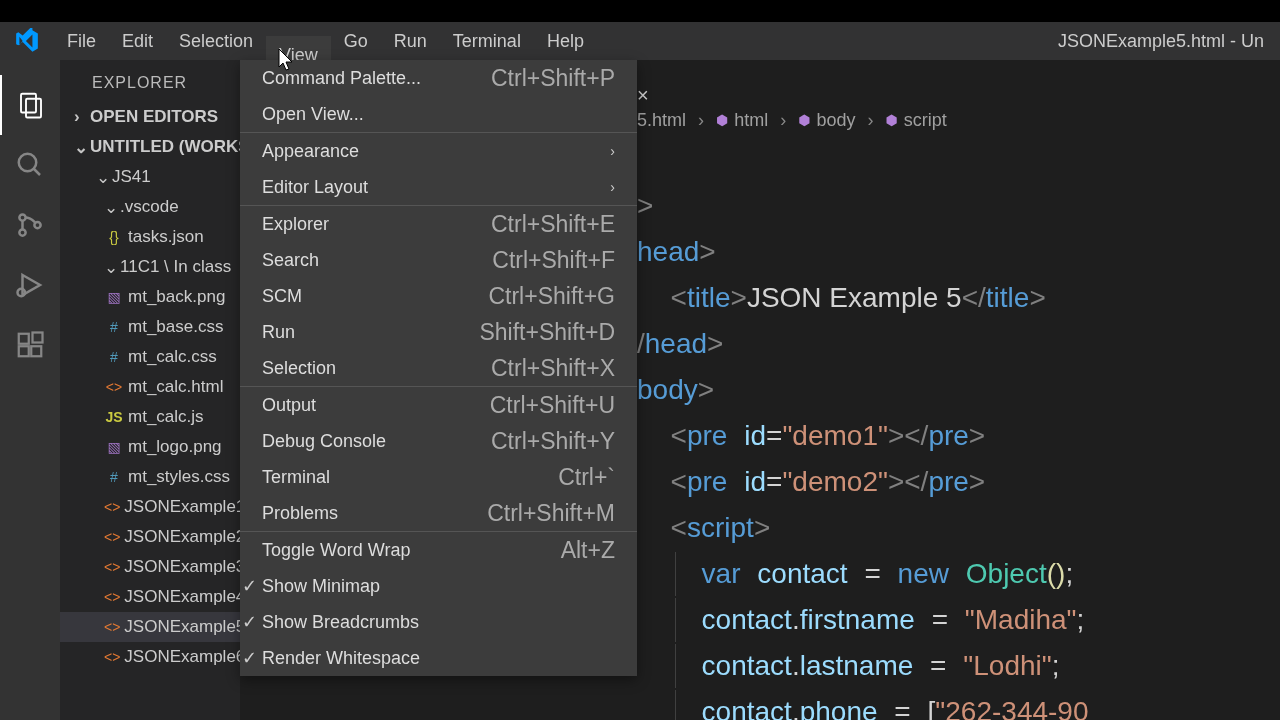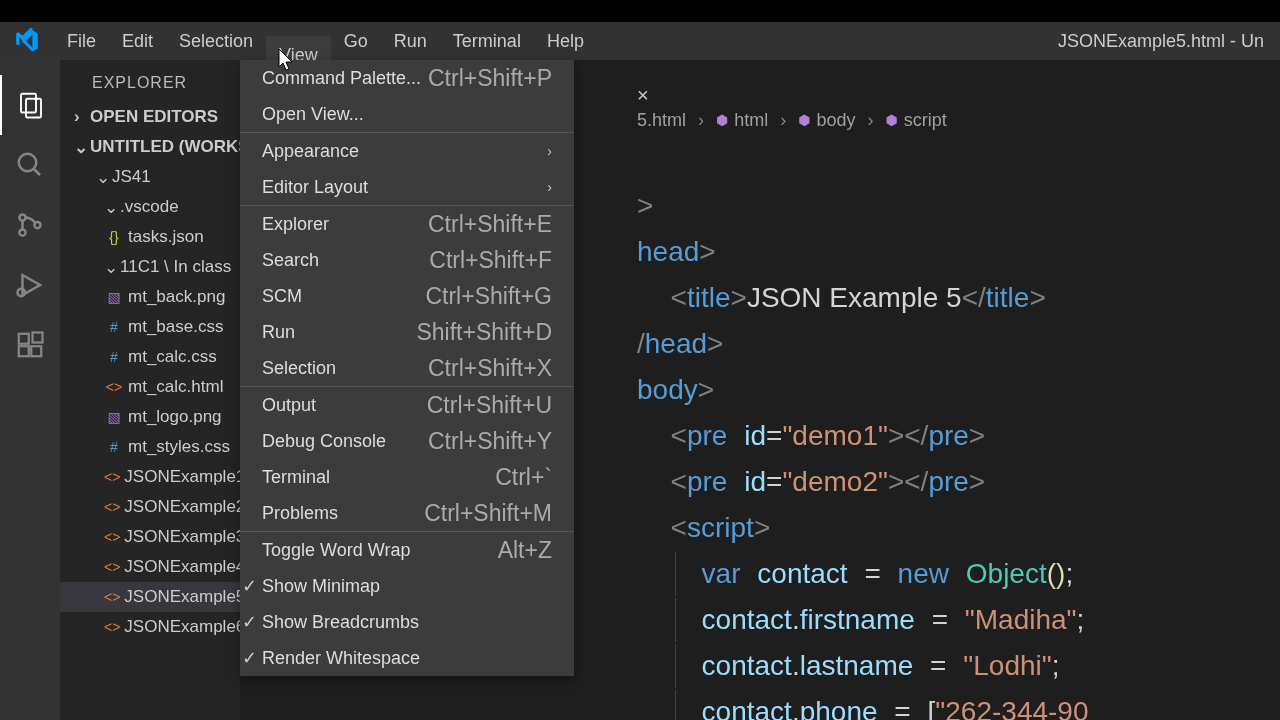--- a/index.html
+++ b/index.html
@@ -32,21 +32,21 @@
 .pad0 { padding-left:14px; }
 .pad1 { padding-left:36px; }
 .pad2 { padding-left:44px; }
 .pad3 { padding-left:44px; }
 .ic-orange { color:#e37933; }
 .ic-yellow { color:#cbcb41; }
 .ic-blue   { color:#519aba; }
 .ic-purple { color:#a074c4; }
 
 
-.dropdown { position:absolute; left:240px; top:60px; width:334px; background:#3c3c3c; box-shadow:0 4px 12px rgba(0,0,0,0.4); z-index:50; font-size:18px; color:#ddd; }
+.dropdown { position:absolute; left:240px; top:60px; width:397px; background:#3c3c3c; box-shadow:0 4px 12px rgba(0,0,0,0.4); z-index:50; font-size:18px; color:#ddd; }
 .dd-item { display:flex; justify-content:space-between; align-items:center; height:36px; padding:0 22px; cursor:pointer; }
 .dd-sep { border-top:1px solid #555; margin:0; }
 .dd-shortcut { color:#aaa; font-size:23px; }
 .dd-sub { font-size:14px; color:#ccc; }
 .dd-check { width:20px; display:inline-block; color:#ccc; }
 
 
 .editor { position:absolute; left:637px; top:60px; right:0; bottom:0; background:#1e1e1e; }
 .tab-close { position:absolute; left:0; top:24px; color:#ccc; font-size:20px; }
 .breadcrumb { height:36px; display:flex; align-items:center; padding-left:0; font-size:18px; color:#a0a0a0; padding-top:60px; gap:6px; }
@@ -160,20 +160,26 @@
       <span class="ic ic-blue">#</span>
       <span class="row-label">mt_base.css</span>
     </div>
   <div class="tree-row pad3">
       <span class="ic ic-blue">#</span>
       <span class="row-label">mt_calc.css</span>
     </div>
   <div class="tree-row pad3">
       <span class="ic ic-orange">&lt;&gt;</span>
       <span class="row-label">mt_calc.html</span>
+    </div>
+  <div class="tree-row pad3">
+      <span class="ic ic-yellow">
+        <b>JS</b>
+      </span>
+      <span class="row-label">mt_calc.js</span>
     </div>
   <div class="tree-row pad3">
       <span class="ic ic-purple">▧</span>
       <span class="row-label">mt_logo.png</span>
     </div>
   <div class="tree-row pad3">
       <span class="ic ic-blue">#</span>
       <span class="row-label">mt_styles.css</span>
     </div>
   <div class="tree-row pad2">

